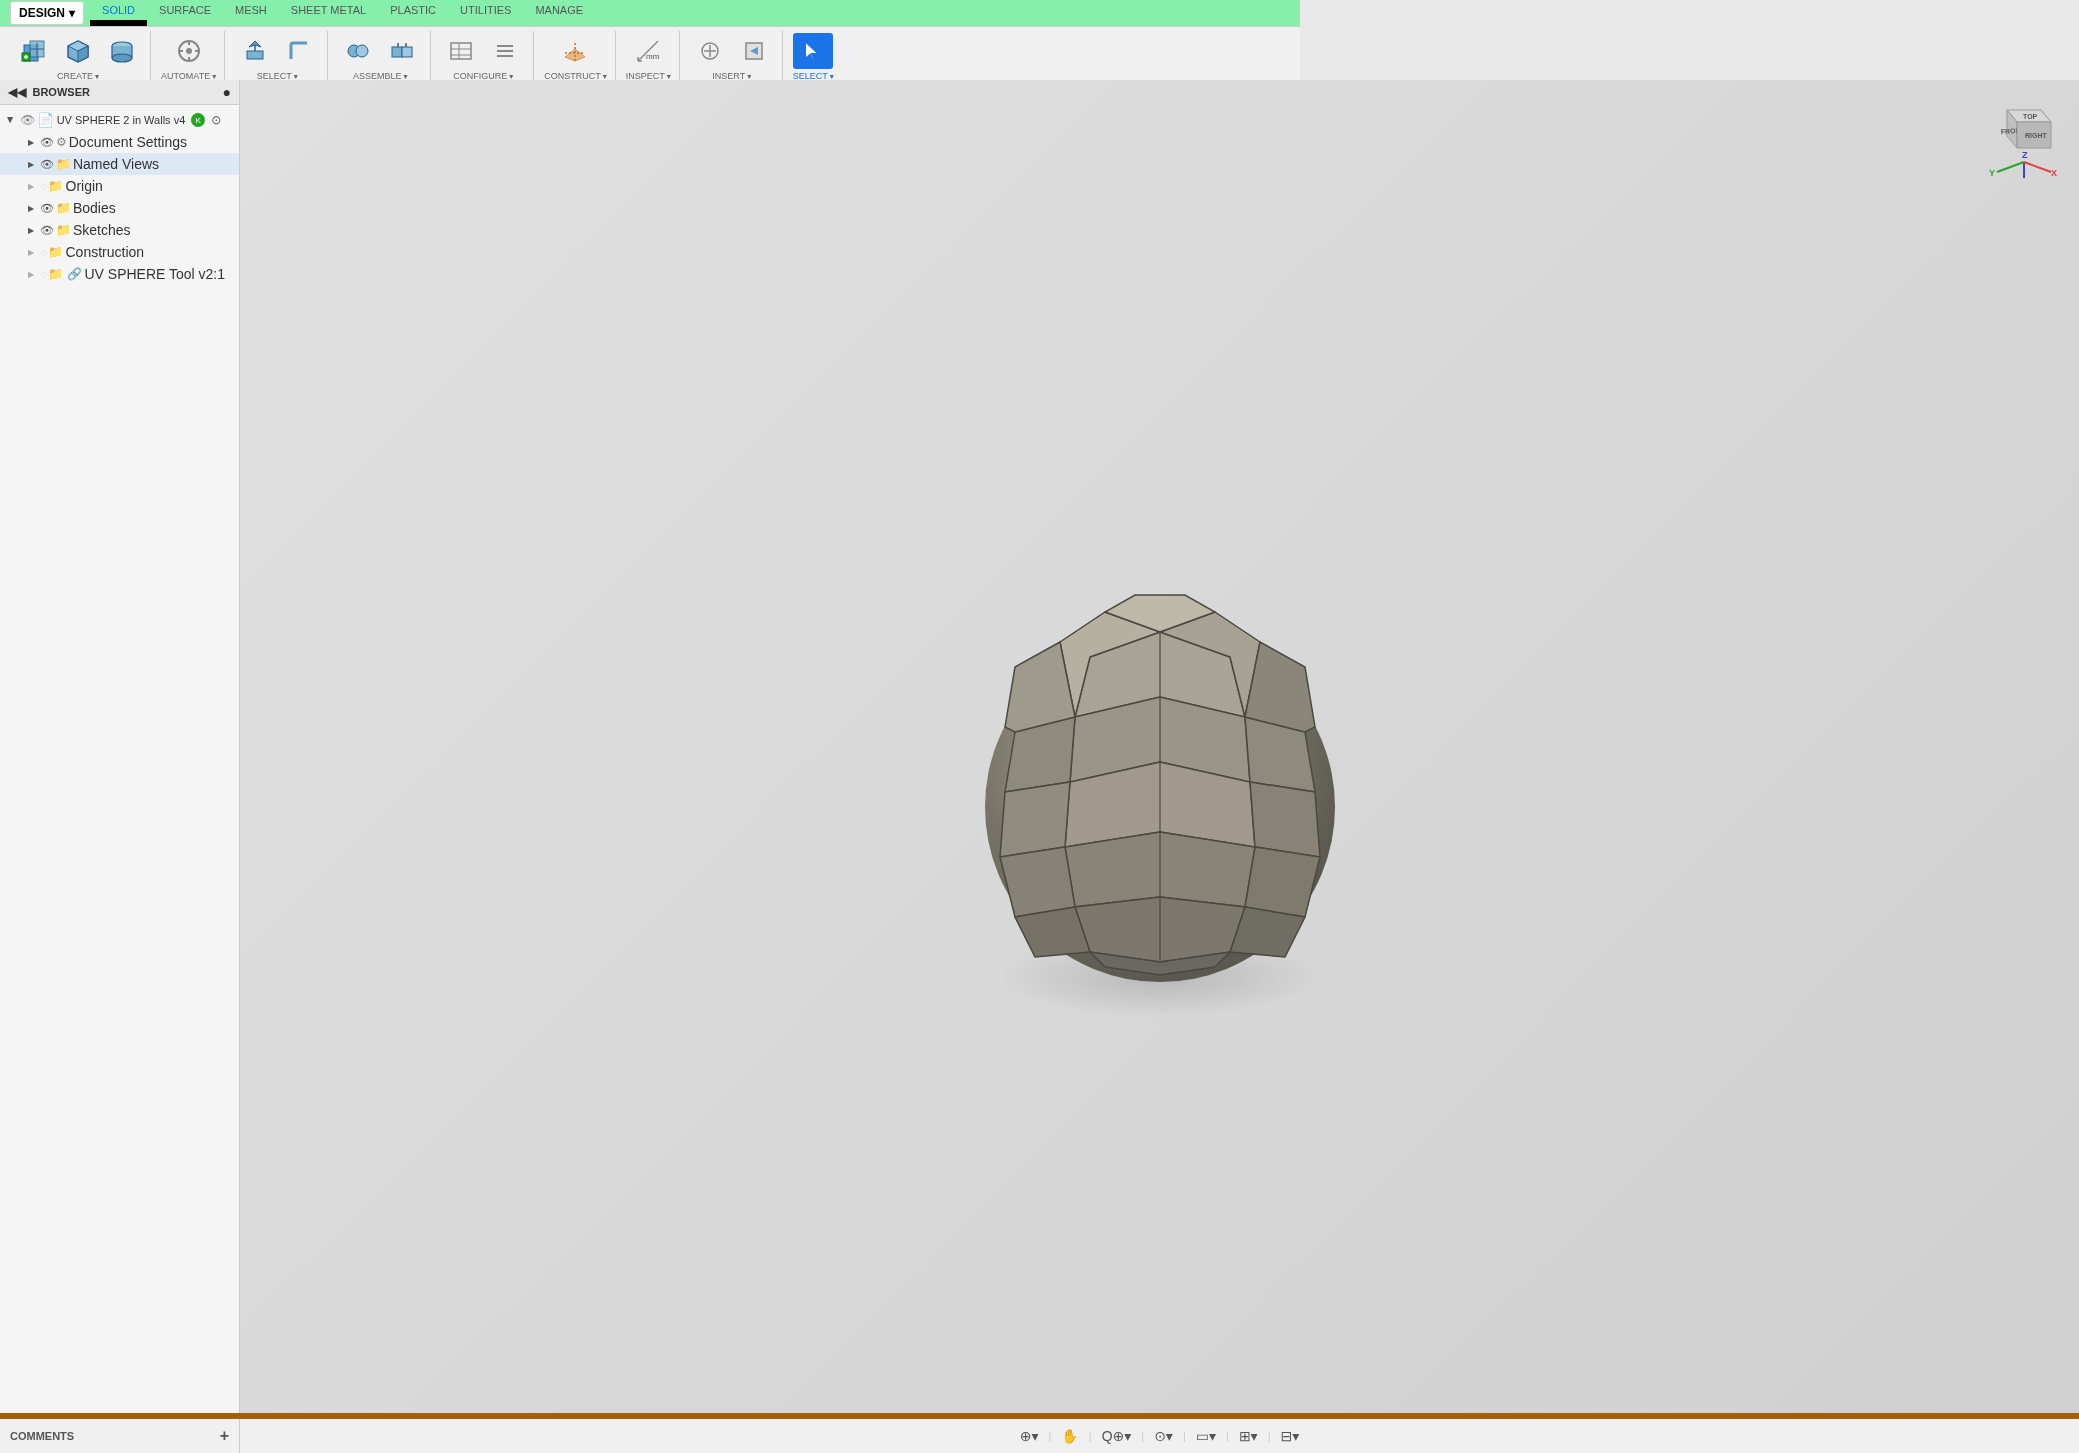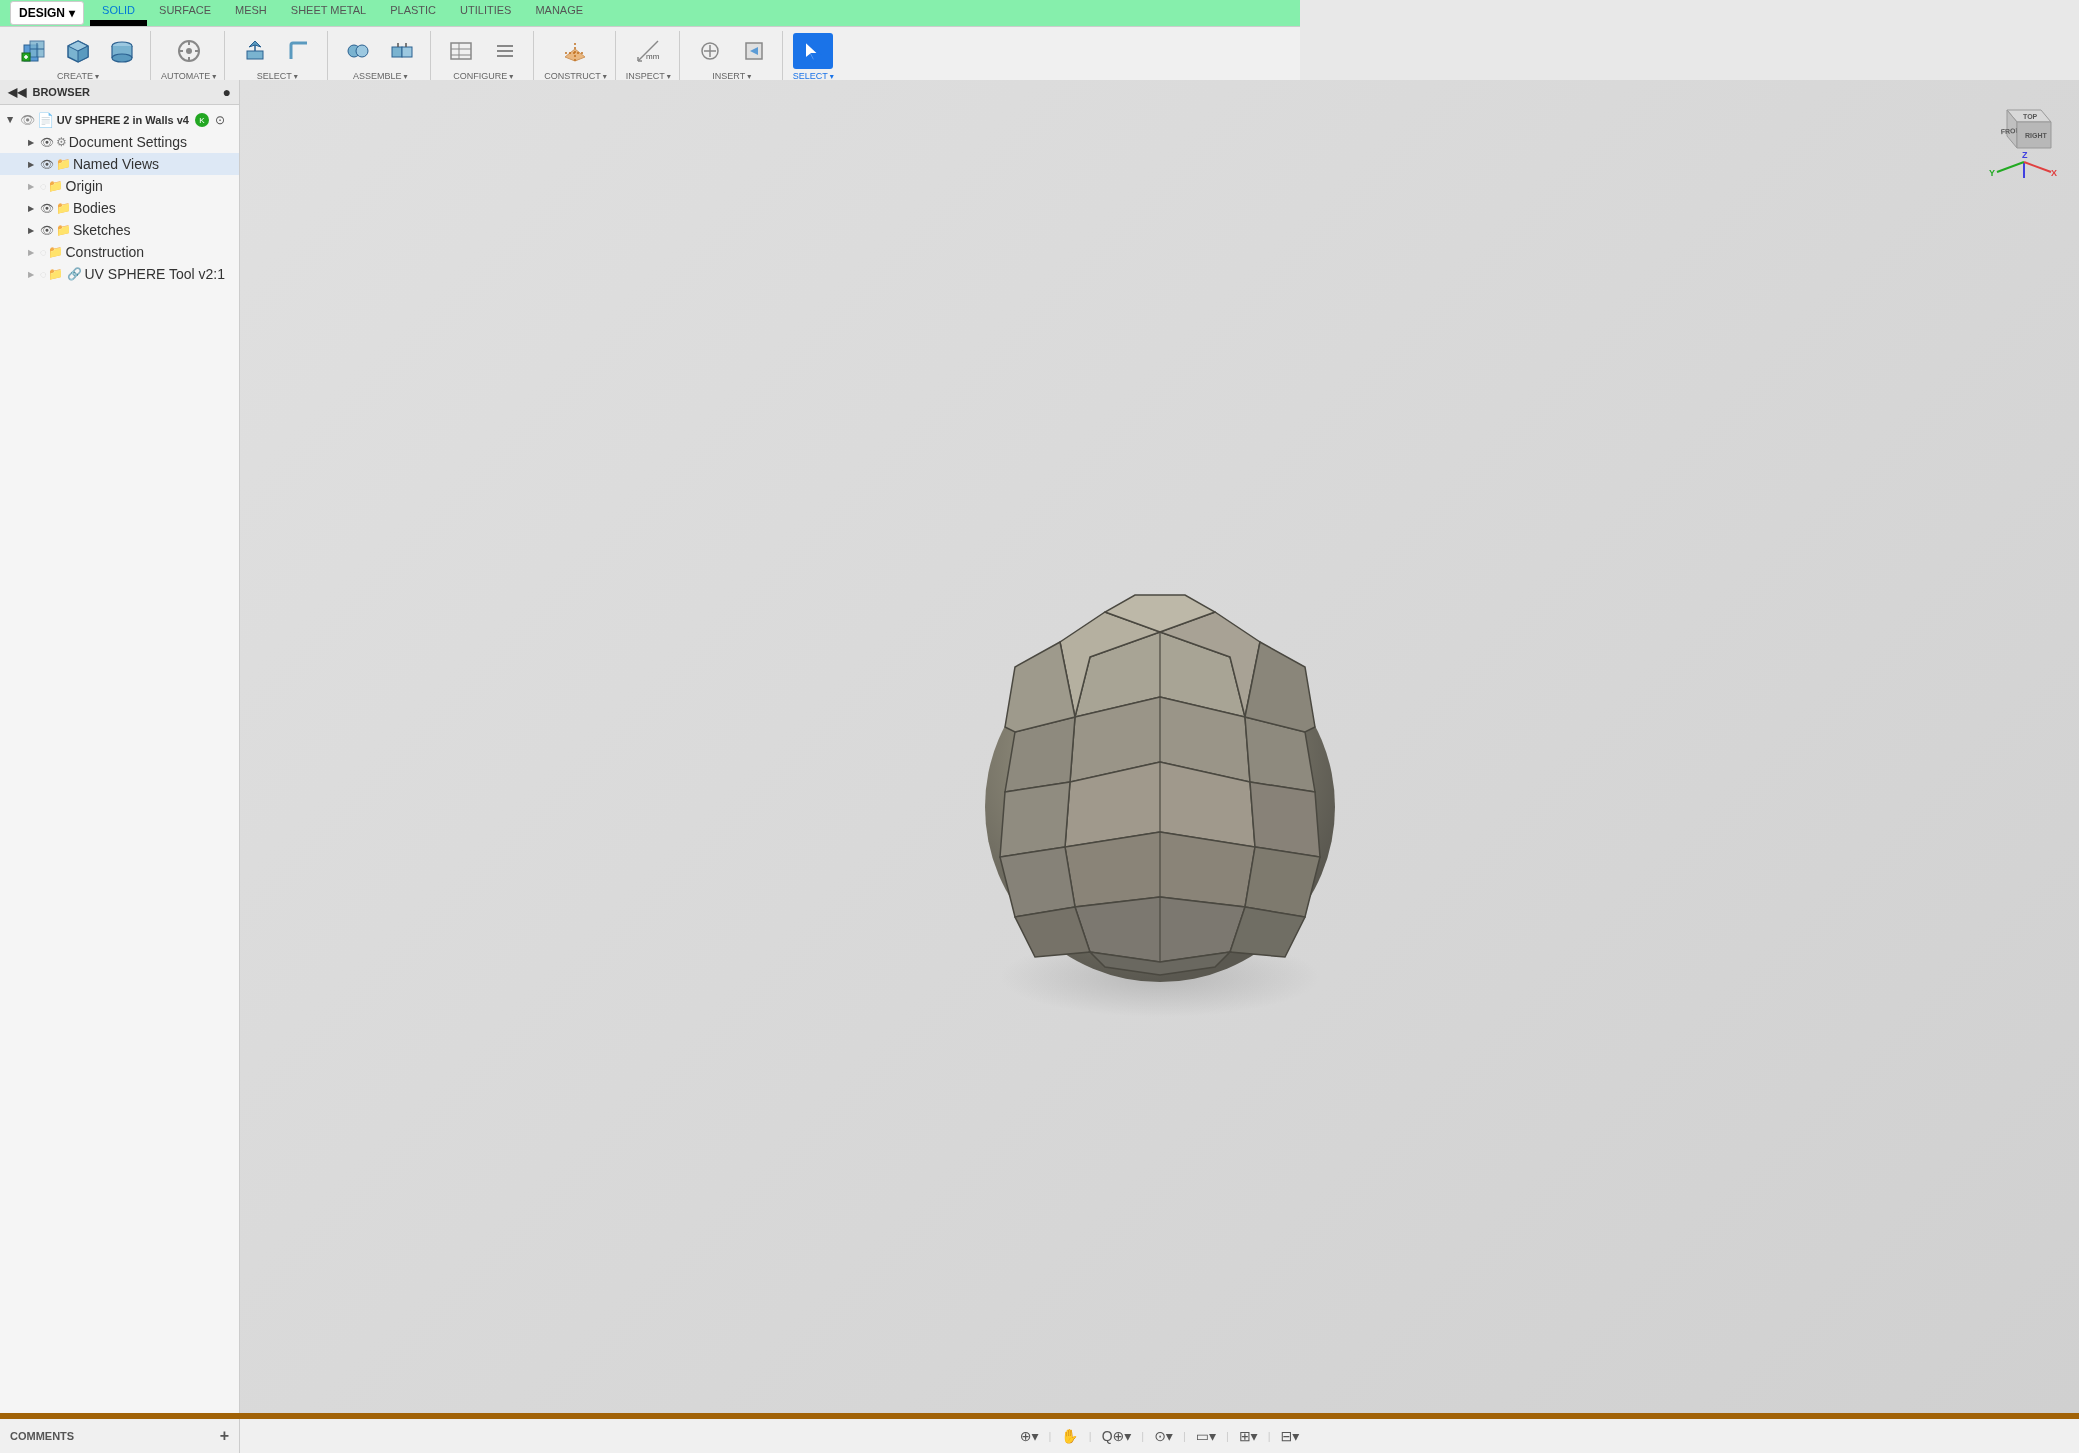--- a/index.html
+++ b/index.html
@@ -299,21 +299,21 @@
       <span>BROWSER</span>
     </div>
     <span style="font-size:14px;cursor:pointer;">●</span>
   </div>
   <div id="browser-content">
 
   <div class="tree-item">
   <span class="tree-arrow expanded">▶</span>
   <span style="font-size:12px;color:#888;">👁</span>
   <span style="font-size:14px;">📄</span>
-  <span style="font-weight:bold;font-size:11px;color:#333;">UV SPHERE 2 in Walls v4</span>
+  <span style="font-weight:normal;font-size:11px;color:#333;">UV SPHERE 2 in Walls v4</span>
   <span style="background:#22a722;color:white;border-radius:50%;width:14px;height:14px;font-size:8px;display:inline-flex;align-items:center;justify-content:center;margin-left:4px;">K</span>
   <span style="margin-left:4px;font-size:12px;color:#555;">⊙</span>
 </div>
       <div class="tree-item tree-indent-1" style="padding-left: 24px;">
     <span class="tree-arrow">▶</span>
     <span style="font-size:11px;color:#555;">👁</span>
     <span style="font-size:12px;color:#888;">⚙</span>
 
     <span class="tree-label">Document Settings</span>
   </div>

